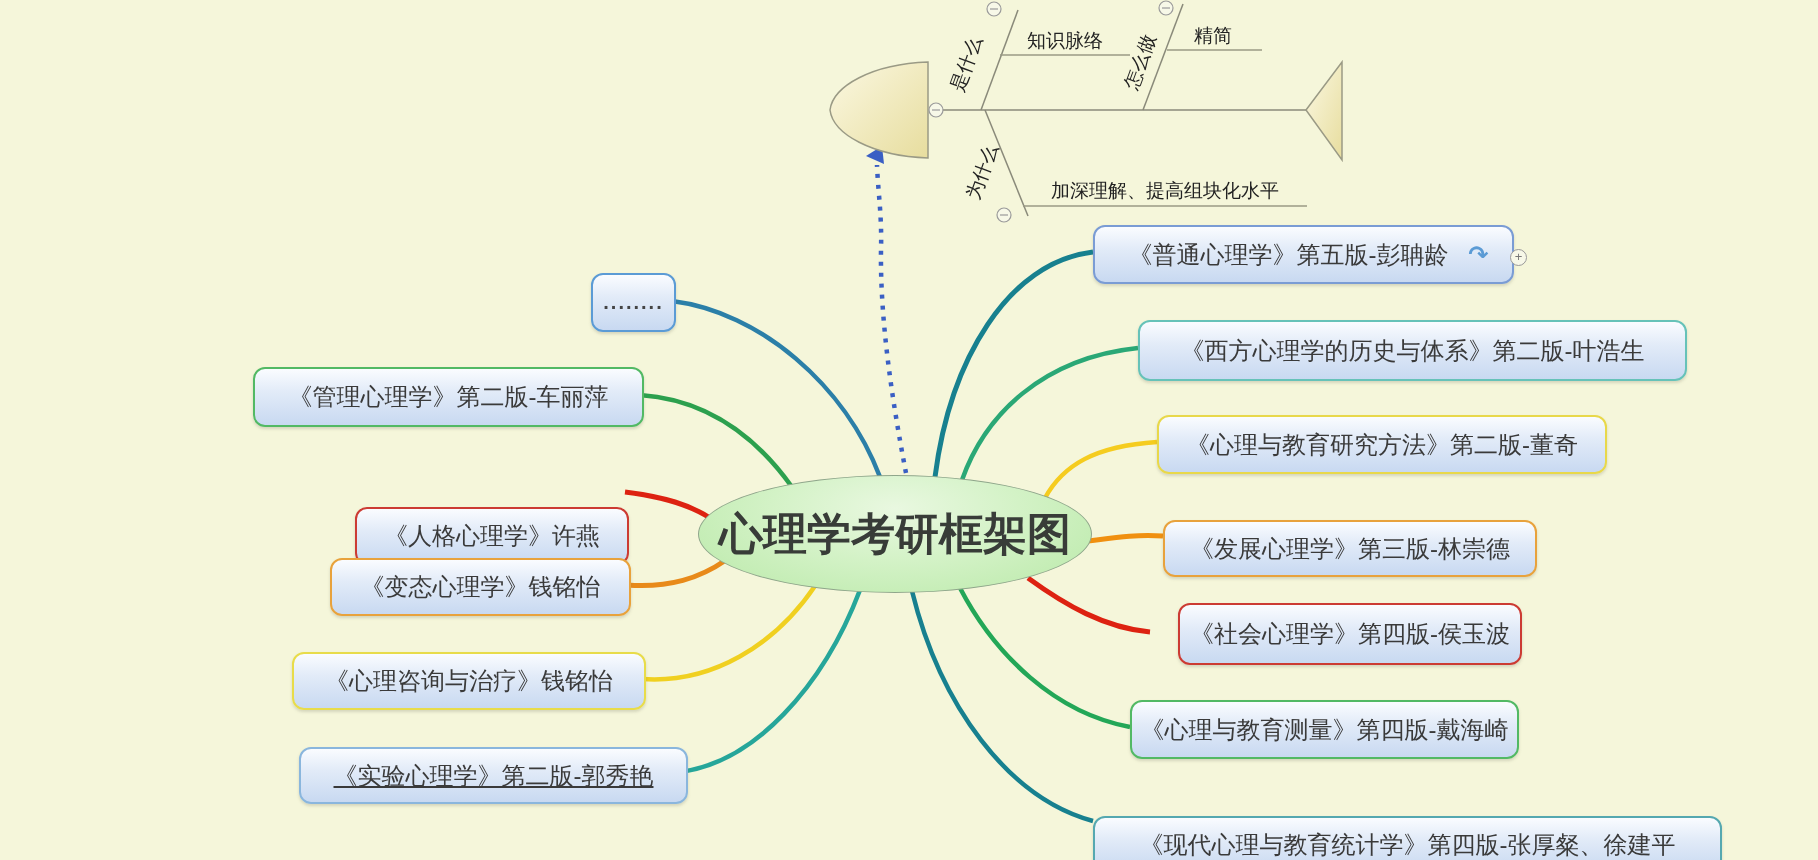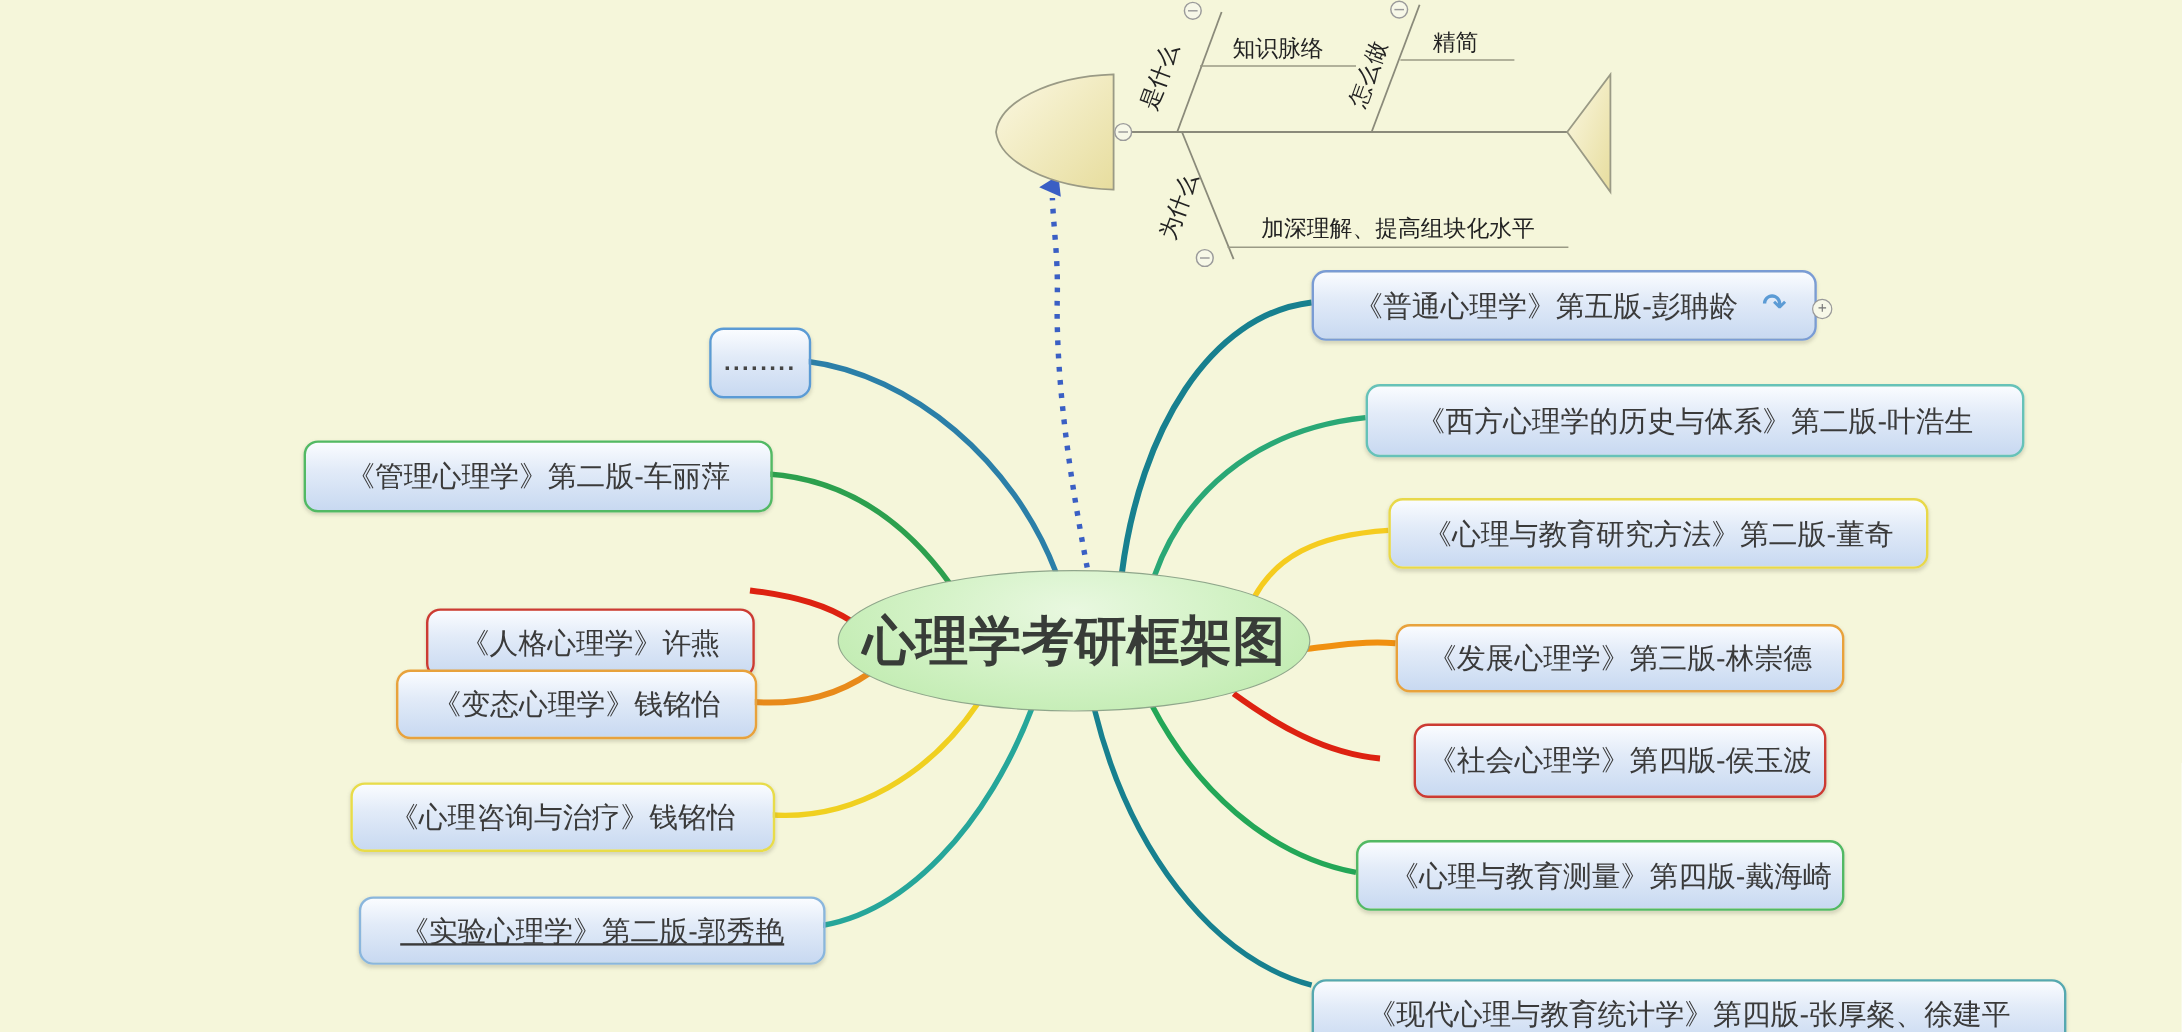--- a/index.html
+++ b/index.html
@@ -135,21 +135,21 @@
   </div>
   <div class="node" style="left:1157px;top:415px;width:446px;height:55px;border-color:#e8d84a;">
     <span class="txt">《心理与教育研究方法》第二版-董奇</span>
   </div>
   <div class="node" style="left:1163px;top:510px;width:370px;height:53px;border-color:#e8a23c;margin-top:10px;">
     <span class="txt">《发展心理学》第三版-林崇德</span>
   </div>
   <div class="node" style="left:1178px;top:603px;width:340px;height:58px;border-color:#cc3b33;">
     <span class="txt">《社会心理学》第四版-侯玉波</span>
   </div>
-  <div class="node" style="left:1130px;top:700px;width:385px;height:55px;border-color:#52b964;padding-left:18px;">
+  <div class="node" style="left:1130px;top:700px;width:385px;height:55px;border-color:#52b964;">
     <span class="txt">《心理与教育测量》第四版-戴海崎</span>
   </div>
   <div class="node" style="left:1093px;top:816px;width:625px;height:53px;border-color:#55a8b0;">
     <span class="txt">《现代心理与教育统计学》第四版-张厚粲、徐建平</span>
   </div>
 
   <div class="plus-badge" style="left:1510px;top:249px;">+</div>
 
 </div>
 

